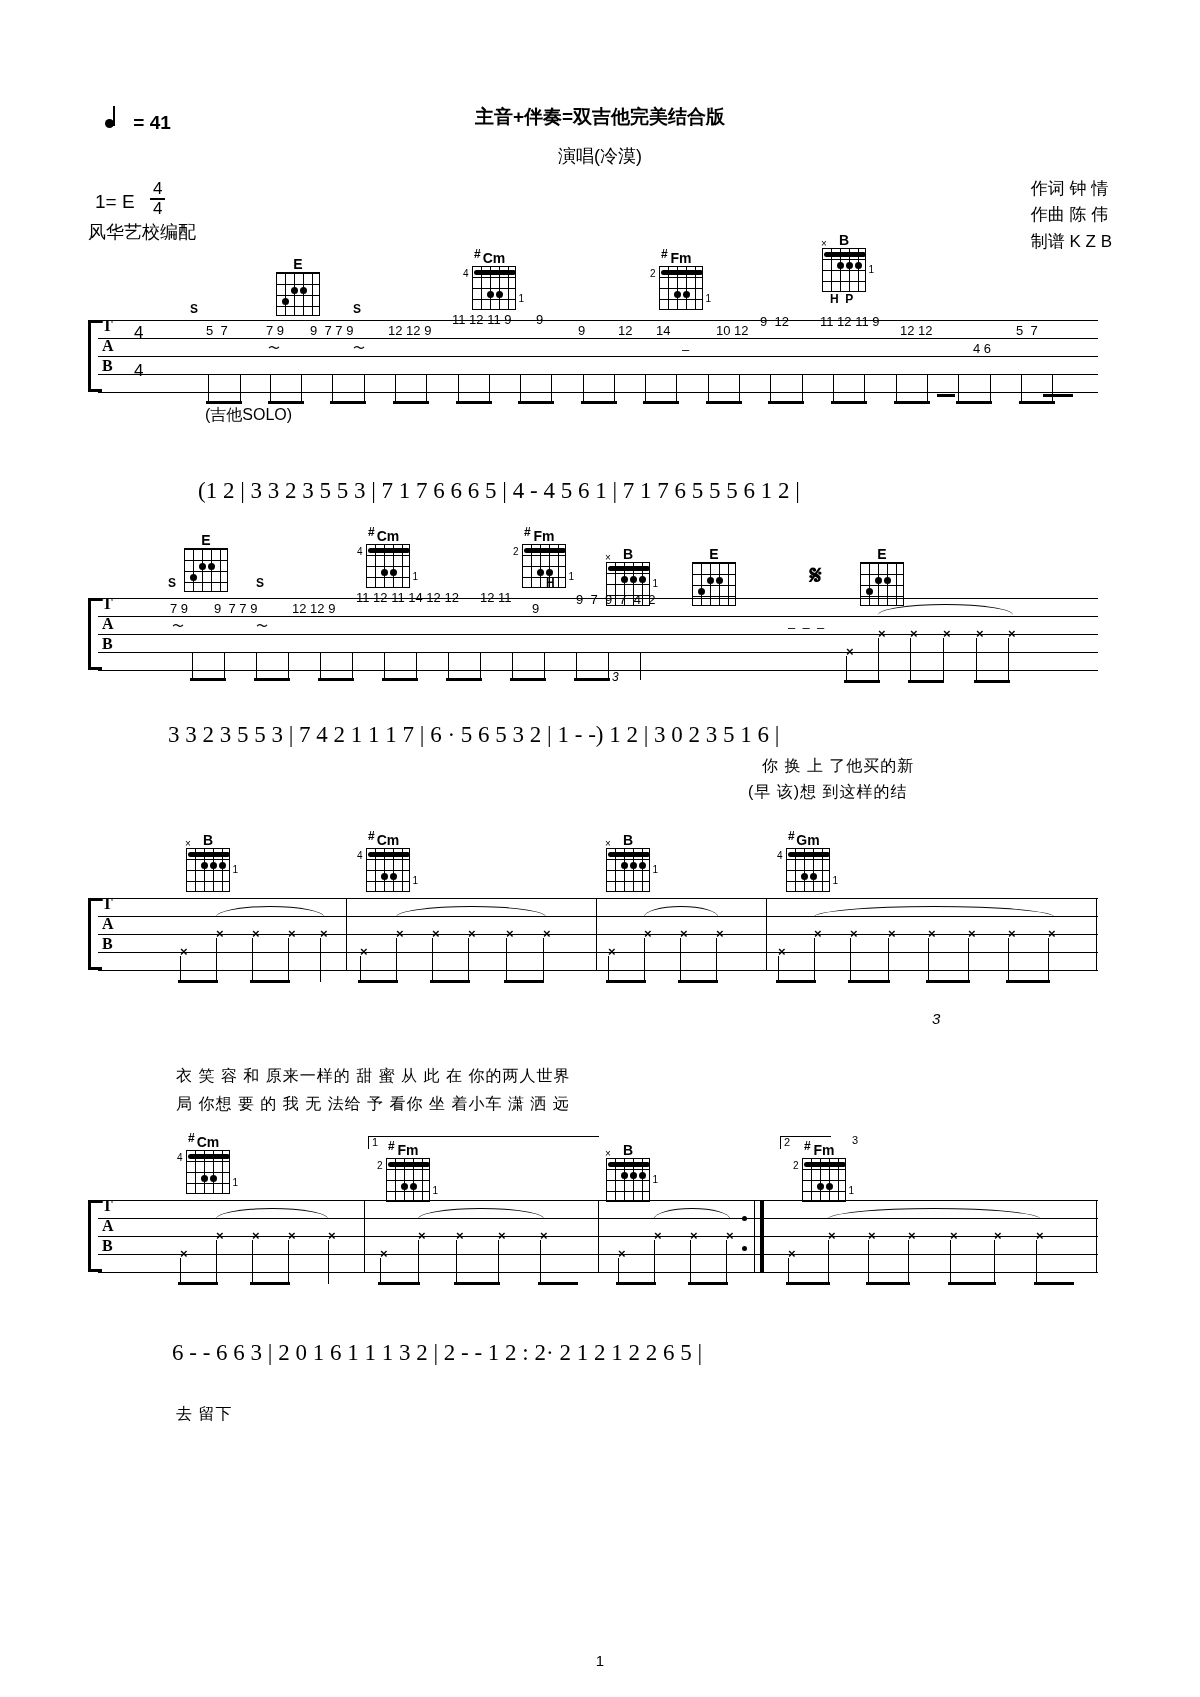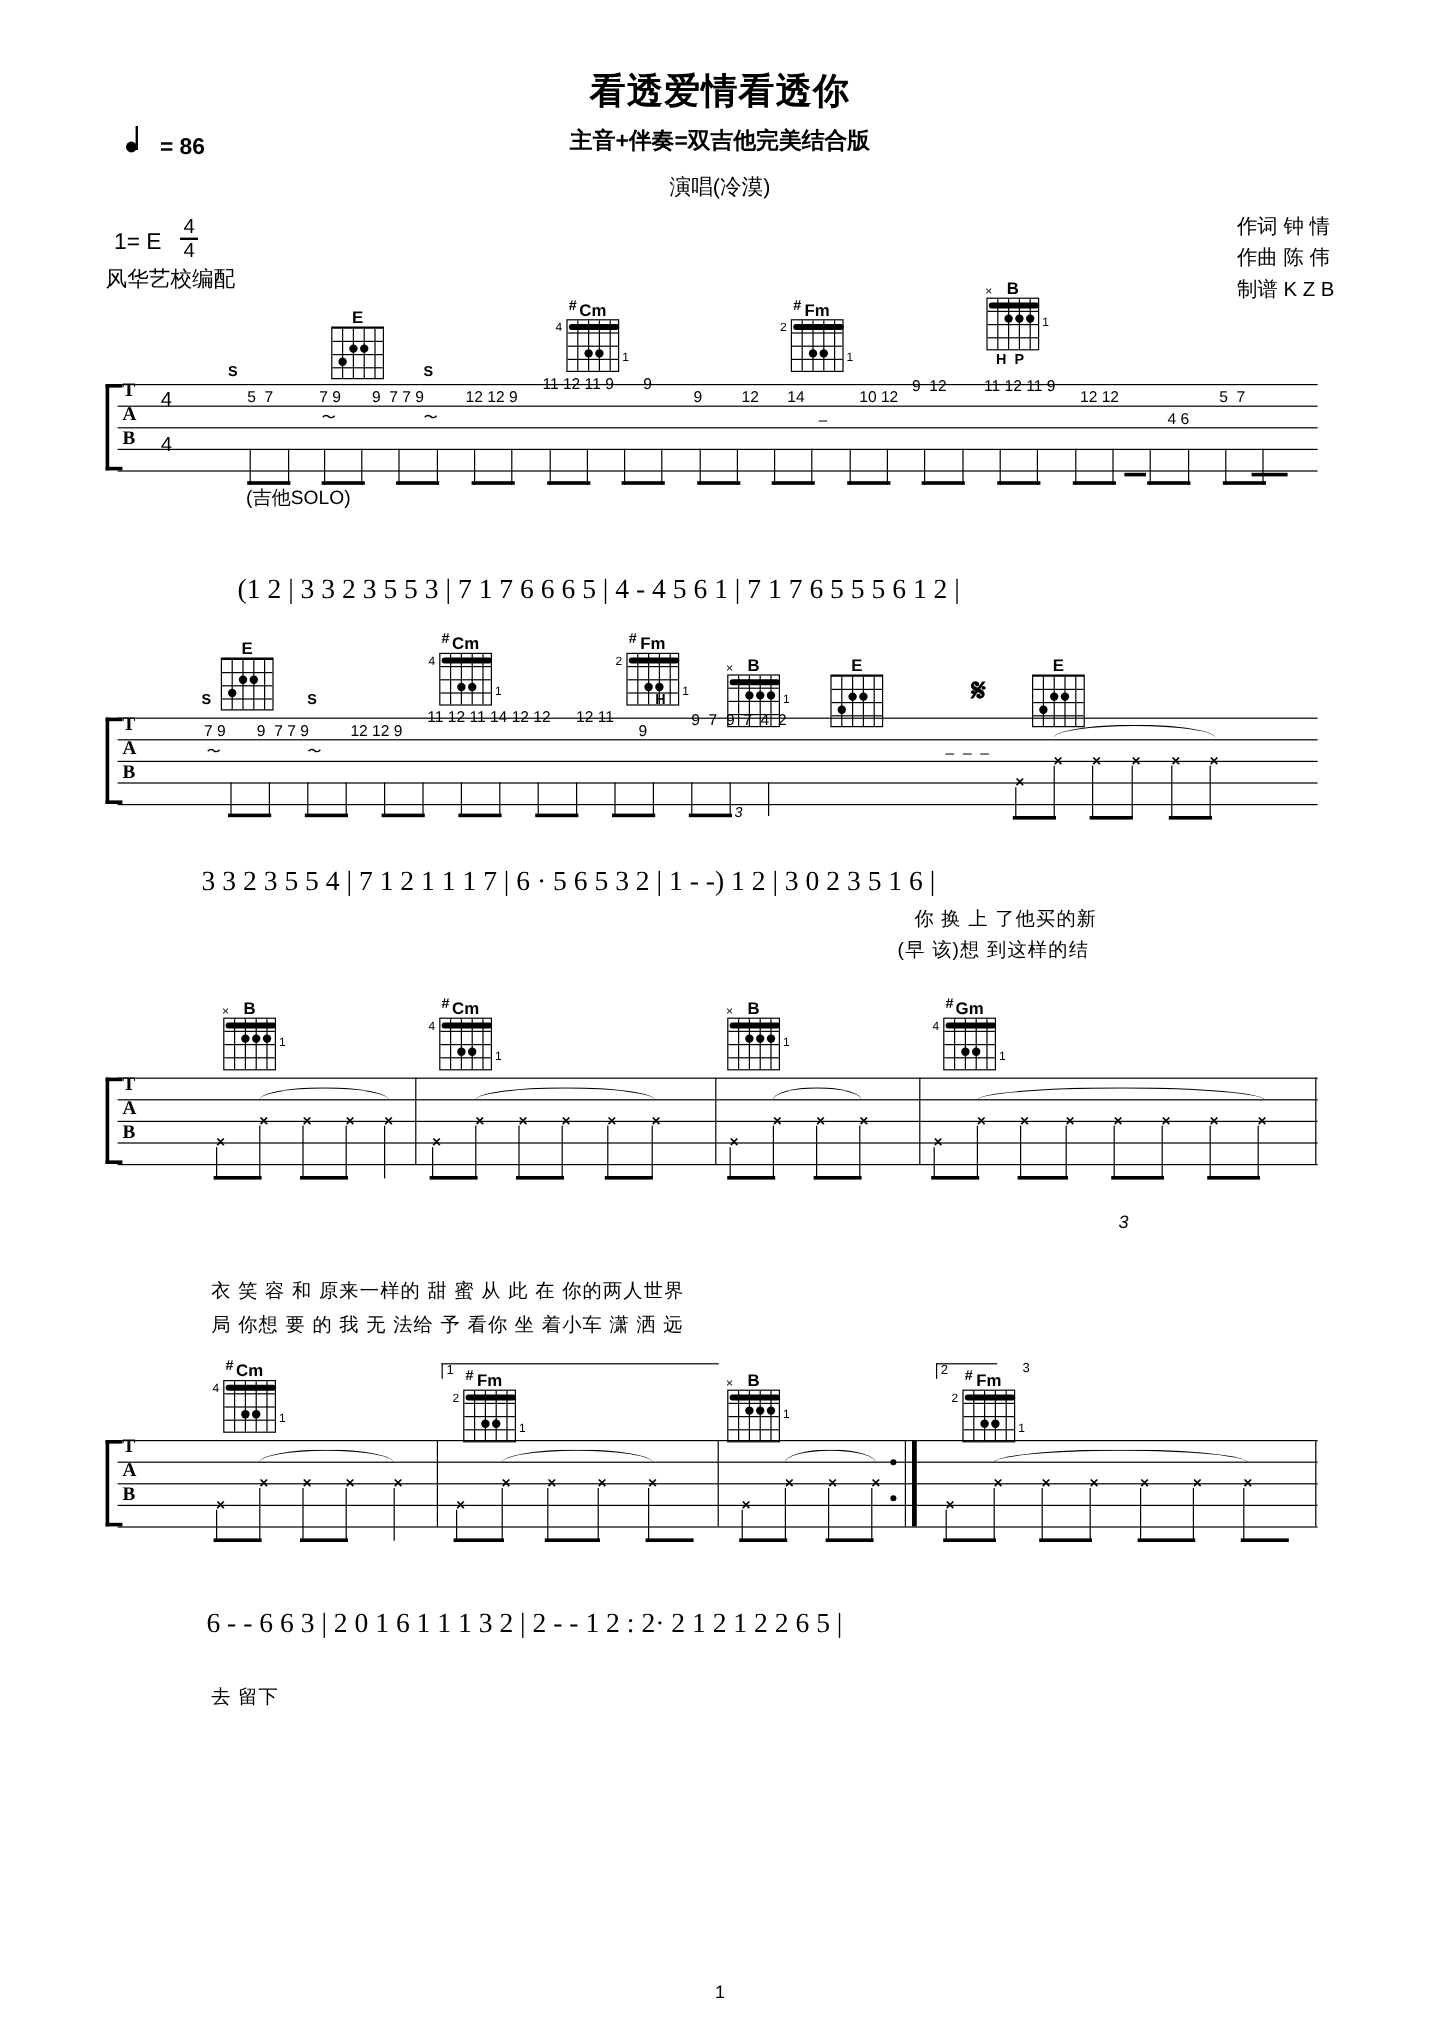--- a/index.html
+++ b/index.html
@@ -65,27 +65,26 @@
   .repeat-end .d{position:absolute;width:5px;height:5px;border-radius:50%;background:#000;}
   .volta{position:absolute;border-top:1.5px solid #000;border-left:1.5px solid #000;height:12px;}
   .volta span{position:absolute;left:3px;top:-1px;font-size:11px;}
   .triplet{position:absolute;font-size:12px;font-style:italic;}
 </style>
 </head>
 <body>
 
 <div class="sheet">
 
-  <div class="title">看透爱情看透你</div>
   <div class="subtitle">主音+伴奏=双吉他完美结合版</div>
   <div class="singer">演唱(冷漠)</div>
 
   <div class="tempo">
     <span class="notehead"></span>
-    <span class="txt">= 86</span>
+    <span class="txt">= 41</span>
   </div>
 
   <div class="keysig">
     <span>1= E</span>
     <span class="frac">
       <span class="num">4</span>
       <span class="den">4</span>
     </span>
   </div>
 
@@ -407,21 +406,21 @@
     <div class="beam" style="left:294px;top:80px;width:36px;"></div>
     <div class="beam" style="left:358px;top:80px;width:36px;"></div>
     <div class="beam" style="left:422px;top:80px;width:36px;"></div>
     <div class="beam" style="left:486px;top:80px;width:36px;"></div>
     <div class="beam" style="left:756px;top:82px;width:36px;"></div>
     <div class="beam" style="left:820px;top:82px;width:36px;"></div>
     <div class="beam" style="left:886px;top:82px;width:36px;"></div>
     <div class="triplet" style="left:524px;top:72px;">3</div>
   </div>
 
-  <div class="jianpu" style="left:168px;top:722px;">3  3 2 3  5 5 4 | 7 1 2 1 1  1 7 | 6 · 5 6 5 3 2 | 1 - -)  1 2 | 3  0 2 3 5 1 6 |</div>
+  <div class="jianpu" style="left:168px;top:722px;">3  3 2 3  5 5 3 | 7 4 2 1 1  1 7 | 6 · 5 6 5 3 2 | 1 - -)  1 2 | 3  0 2 3 5 1 6 |</div>
   <div class="lyric" style="left:762px;top:756px;">你 换 上   了他买的新</div>
   <div class="lyric" style="left:748px;top:782px;">(早 该)想   到这样的结</div>
 
   <div class="chord" style="left:182px;top:832px;">
     <div class="cname">B</div>
     <div class="grid bar">
       <div class="v" style="left:8px"></div>
         <div class="v" style="left:17px"></div>
         <div class="v" style="left:26px"></div>
         <div class="v" style="left:35px"></div>

